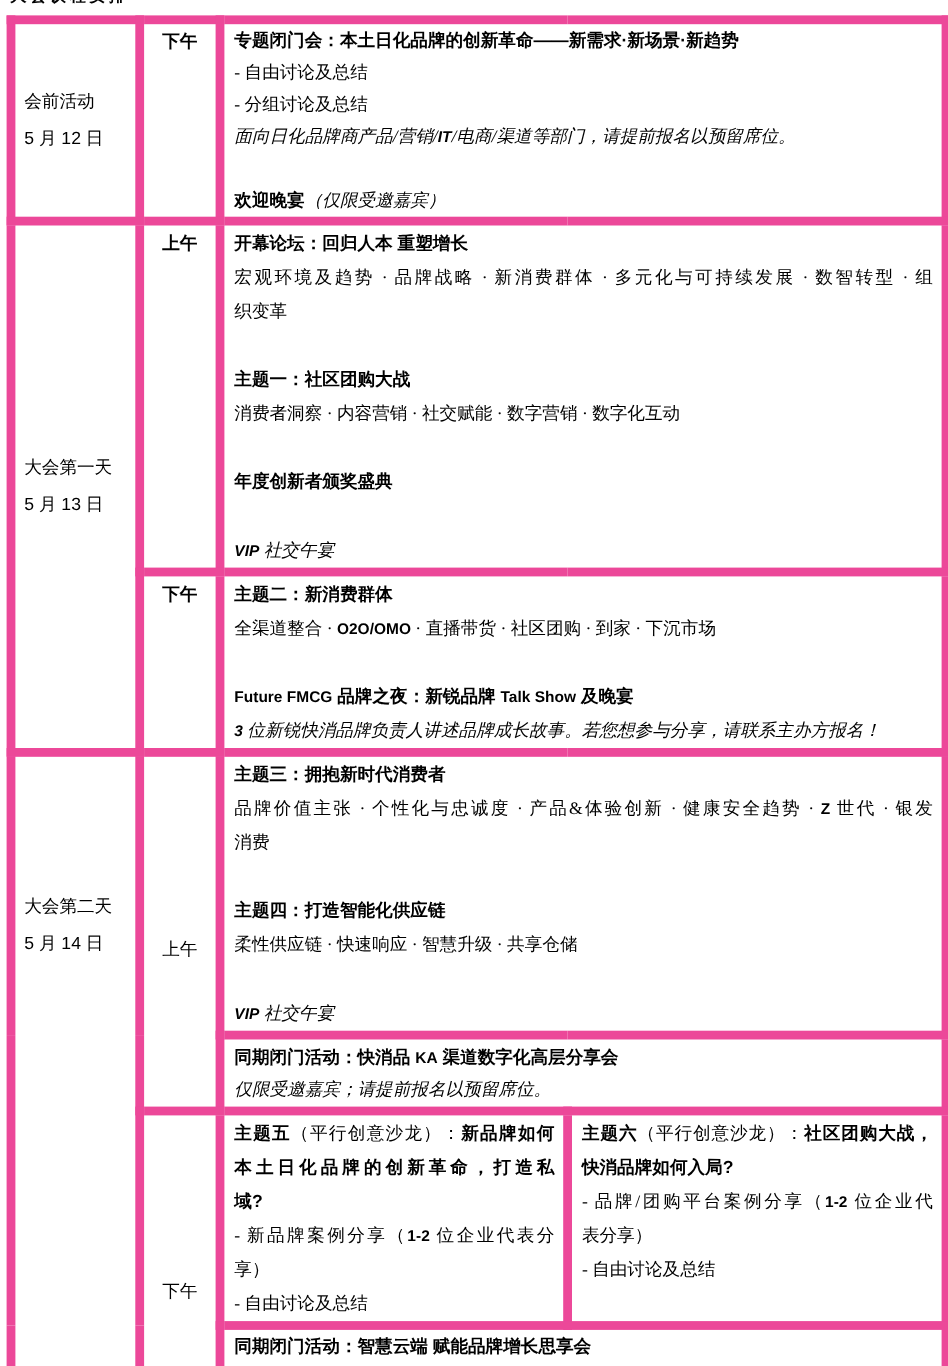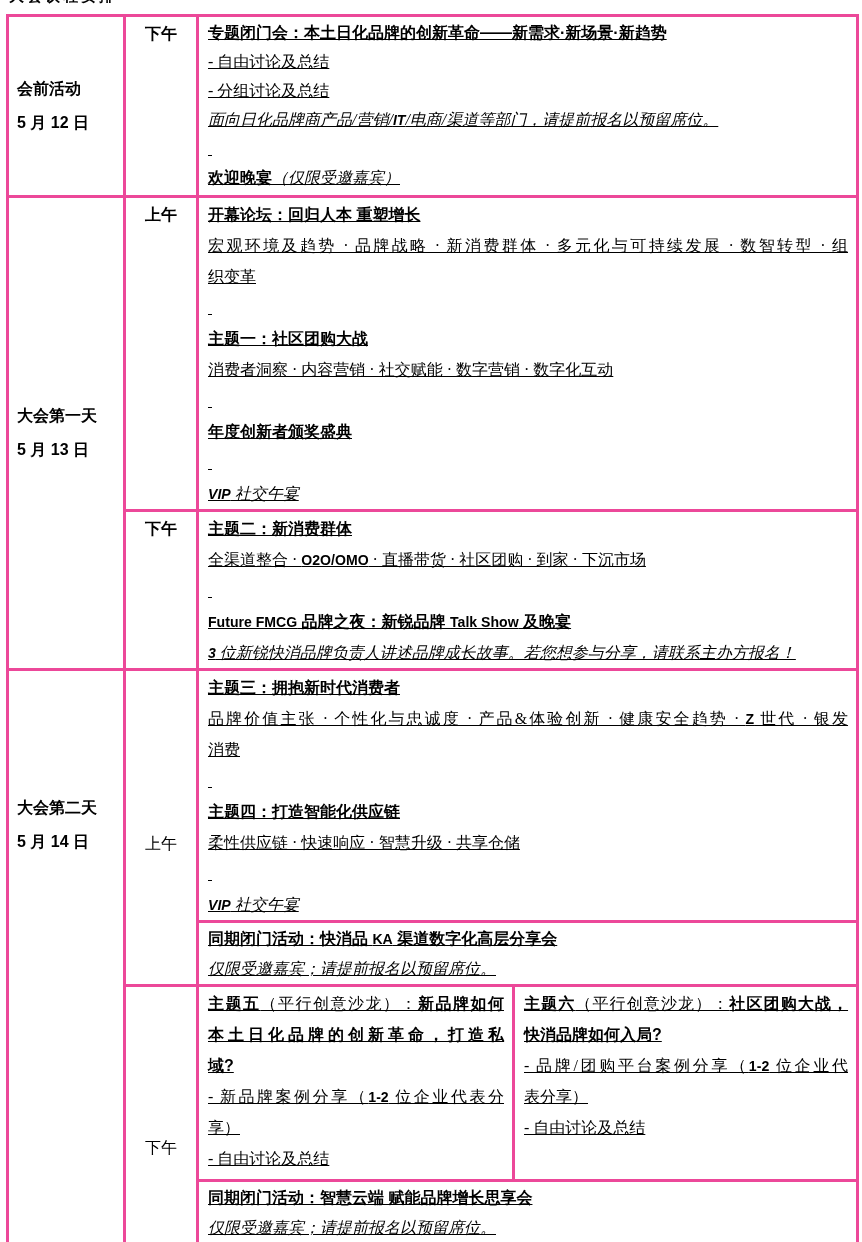--- a/index.html
+++ b/index.html
@@ -7,37 +7,37 @@
         font-family:"Liberation Serif","DejaVu Serif",serif;overflow:hidden;}
 
   
   .crop{position:absolute;left:9px;top:0;height:8px;width:200px;overflow:hidden;}
   .crop span{display:block;margin-top:-13px;font-size:15px;font-weight:700;letter-spacing:3px;
              font-family:"Liberation Sans","DejaVu Sans",sans-serif;}
 
   table.agenda{position:absolute;left:6px;top:14px;width:850px;
                border-collapse:collapse;table-layout:fixed;background:#fff;
                border:3px solid #000;}
-  table.agenda td{border:3px solid #ec4899;overflow:hidden;}
+  table.agenda td{border:8px solid #ec4899;overflow:hidden;}
 
   tr.rA{height:181px;} tr.rB{height:313px;} tr.rC{height:157px;}
   tr.rD{height:252px;} tr.rE{height:60px;}  tr.rF{height:195px;} tr.rG{height:77px;}
 
   td.day{vertical-align:middle;padding:0 4px 0 8px;font-size:16px;line-height:34px;
-         font-family:"Liberation Sans","DejaVu Sans",sans-serif;font-weight:700;}
+         font-family:"Liberation Sans","DejaVu Sans",sans-serif;font-weight:400;}
   tr.rD td.day{vertical-align:top;padding-top:120px;}
 
   td.time{vertical-align:top;text-align:center;padding-top:2px;font-size:16px;line-height:30px;
           font-family:"Liberation Sans","DejaVu Sans",sans-serif;font-weight:700;}
   tr.rD td.time{vertical-align:middle;padding-top:34px;font-weight:400;
                 font-family:"Liberation Serif","DejaVu Serif",serif;}
   tr.rF td.time{vertical-align:top;padding-top:146px;font-weight:400;
                 font-family:"Liberation Serif","DejaVu Serif",serif;}
 
-  td.content{vertical-align:top;padding:1px 8px 0 9px;font-size:16px;text-decoration:underline;}
+  td.content{vertical-align:top;padding:1px 8px 0 9px;font-size:16px;}
   .line{line-height:31px;height:31px;white-space:nowrap;}
   tr.rA .line{line-height:29px;height:29px;}
   tr.rE .line,tr.rG .line{line-height:30px;height:30px;}
   .line.j{white-space:normal;text-align:justify;text-align-last:justify;}
 
   .s-b{font-family:"Liberation Sans","DejaVu Sans",sans-serif;font-weight:700;}
   .s-r{}
   .s-i{font-style:italic;text-align:right;}
   .lat{font-family:"Liberation Sans","DejaVu Sans",sans-serif;font-weight:700;font-size:0.88em;}
 </style>

